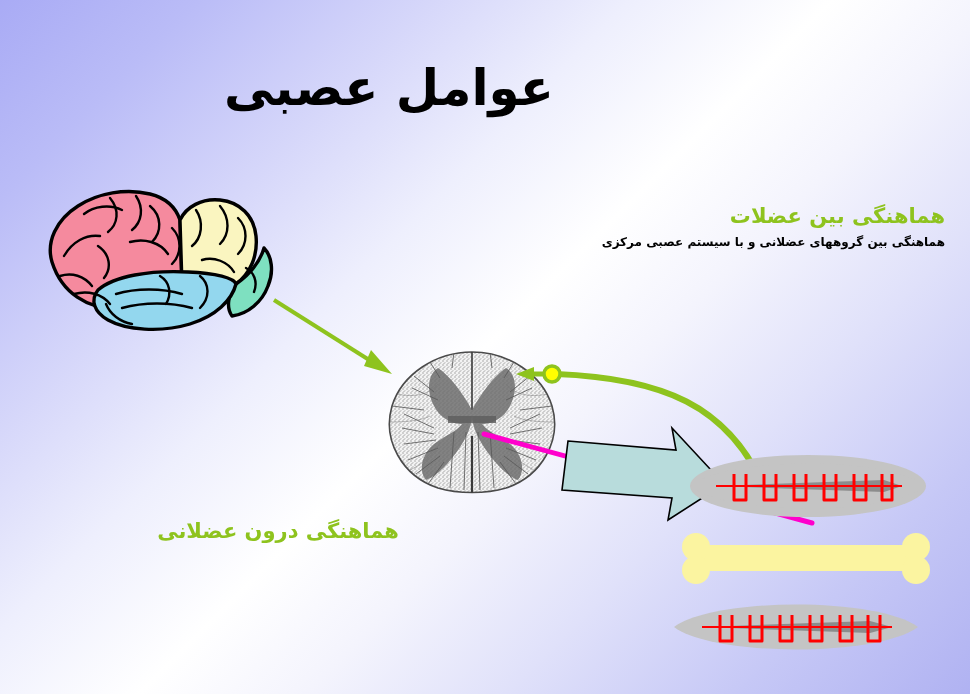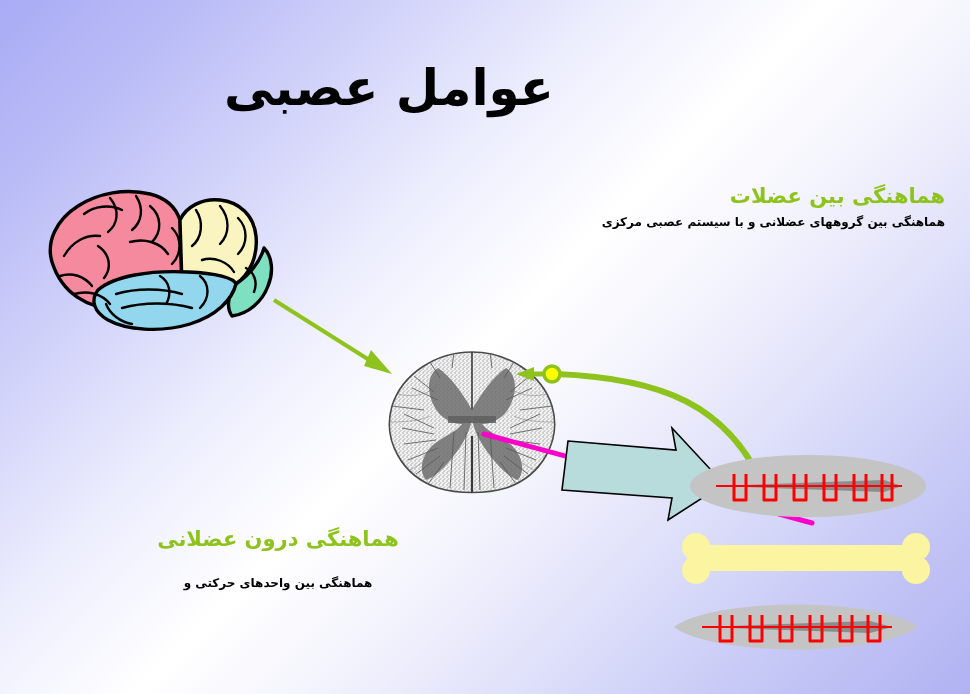--- a/index.html
+++ b/index.html
@@ -59,35 +59,35 @@
     white-space: nowrap;
   }
   .body-text {
     font-size: 12px;
     font-weight: 700;
     color: #000000;
     line-height: 1.5;
   }
 
   #block-inter {
-    top: 184px;
+    top: 204px;
     left: 455px;
     width: 490px;
     text-align: right;
   }
   #block-inter .heading { margin: 0 0 4px 0; }
   #block-inter .body-text { margin: 0; }
 
   #block-intra {
     top: 519px;
     left: 88px;
     width: 380px;
     text-align: center;
   }
-  #block-intra .heading { margin: 8px 0 22px 0; }
+  #block-intra .heading { margin: 0 0 22px 0; }
   #block-intra .body-text { margin: 0; line-height: 1.62; }
 
   
   .fig {
     position: absolute;
     pointer-events: none;
   }
   #brain      { left: 40px;  top: 176px; width: 242px; height: 160px; }
   #cord       { left: 382px; top: 348px; width: 180px; height: 148px; }
   #links      { left: 0px;   top: 0px;   width: 970px; height: 694px; }
@@ -272,16 +272,15 @@
     </g>
   </svg>
 
   <div id="block-inter" class="block">
     <div class="heading">هماهنگی بین عضلات</div>
     <div class="body-text">هماهنگی بین گروههای عضلانی و با سیستم عصبی مرکزی</div>
   </div>
 
   <div id="block-intra" class="block">
     <div class="heading">هماهنگی درون عضلانی</div>
-    <div class="body-text">هماهنگی بین واحدهای حرکتی و</div>
   </div>
 
 </div>
 
 </body></html>

